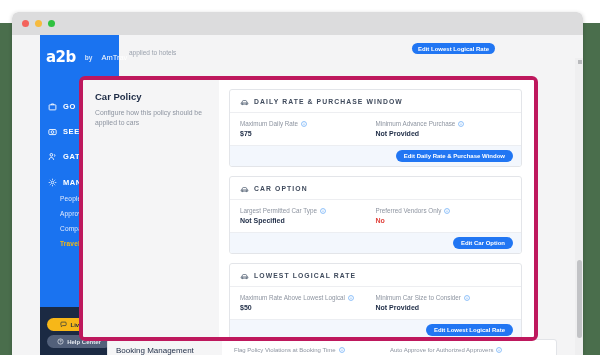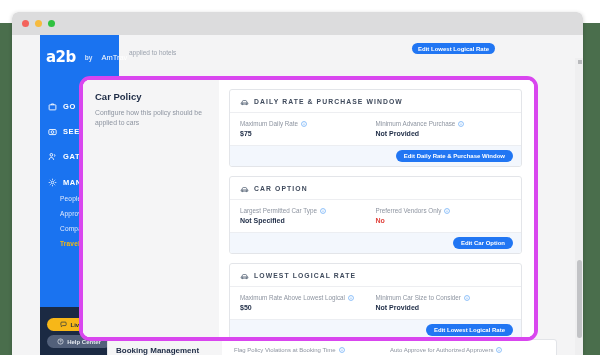--- a/index.html
+++ b/index.html
@@ -96,33 +96,33 @@
     align-items: center; justify-content: center; padding: 0 6px; white-space: nowrap;
   }
 
   
   .bm-card {
     position: absolute; left: 95px; top: 304px; width: 450px; height: 52px;
     background: #ffffff; border: 1px solid #e2e4e8; border-radius: 3px;
     display: flex; overflow: hidden;
   }
   .bm-left { width: 114px; background: #f5f5f6; padding: 6px 8px; }
-  .bm-title { font-size: 8px; font-weight: bold; color: #1d2b45; margin-bottom: 3px; }
+  .bm-title { font-size: 8px; font-weight: normal; color: #1d2b45; margin-bottom: 3px; }
   .bm-right { flex: 1; padding: 7px 10px 0 12px; }
   .bm-grid { display: flex; }
   .bm-col { width: 50%; }
   .bm-lab {
     font-size: 6px; color: #8d94a0; display: flex; align-items: center;
     gap: 3px; white-space: nowrap;
   }
 
   
   .highlight {
     position: absolute; left: 67px; top: 41px; width: 459px; height: 265px;
-    border: 4px solid #d946ef; border-radius: 11px; background: #ffffff;
+    border: 4px solid #be185d; border-radius: 6px; background: #ffffff;
     overflow: hidden;
   }
   .hl-inner { position: absolute; inset: 0; display: flex; background: #ffffff; }
 
   .panel-left {
     width: 136px; background: #f5f5f6; padding: 11px 12px 0 12px; flex: 0 0 136px;
   }
   .panel-title { font-size: 9.5px; font-weight: bold; color: #1d2b45; margin-bottom: 6px; }
   .panel-desc { font-size: 6.8px; color: #8d94a0; line-height: 1.5; }
 

